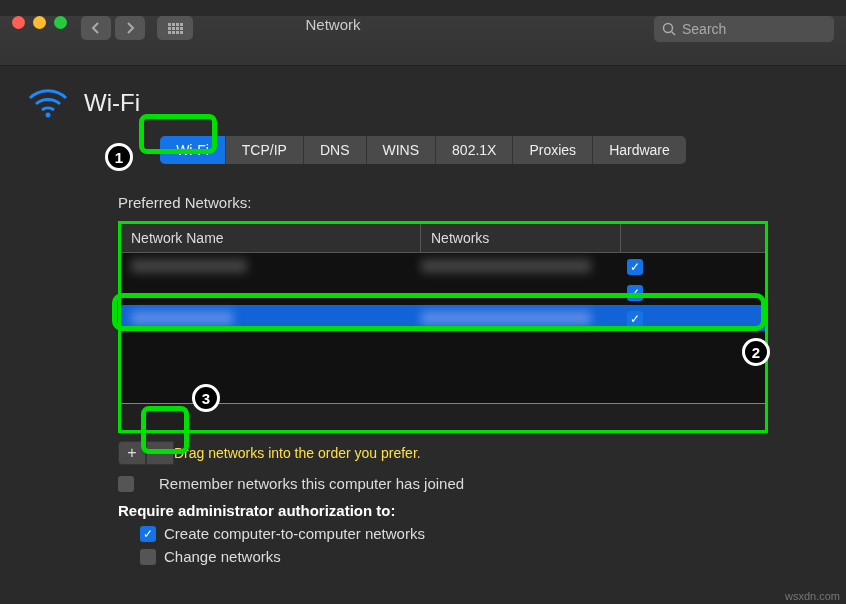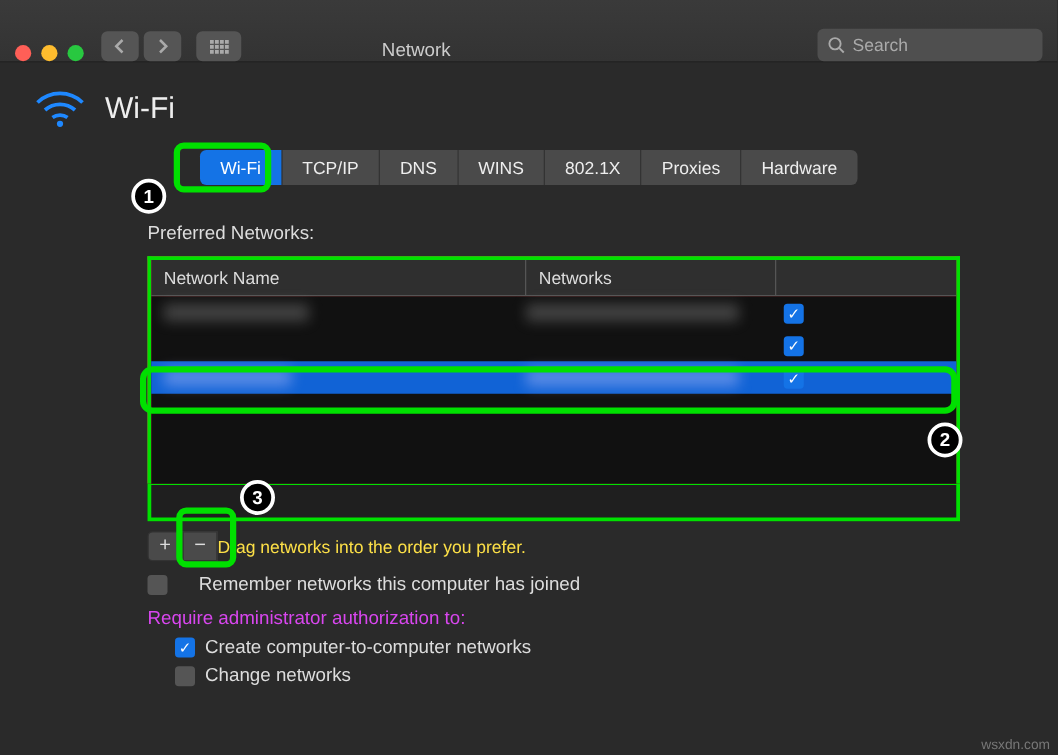--- a/index.html
+++ b/index.html
@@ -10,24 +10,25 @@
     font-family: -apple-system, "Helvetica Neue", Arial, sans-serif;
     font-size: 14px;
     color: #ddd;
     overflow: hidden;
     position: relative;
   }
   .titlebar {
     height: 50px;
     background: linear-gradient(#3a3a3a, #333);
     display: flex;
-    align-items: flex-end;
+    align-items: flex-start;
     padding: 0 12px;
     border-bottom: 1px solid #222;
     position: relative;
+    margin-top: 16px;
   }
   .traffic { display: flex; gap: 8px; margin-right: 14px; }
   .tl { width: 13px; height: 13px; border-radius: 50%; }
   .tl.red { background: #ff5f57; }
   .tl.yellow { background: #febc2e; }
   .tl.green { background: #28c840; }
   .navbtn {
     width: 30px; height: 24px; background: #555; border-radius: 5px;
     display: inline-flex; align-items: center; justify-content: center;
     color: #aaa; font-size: 14px; margin-right: 2px;
@@ -103,21 +104,21 @@
     width: 28px; height: 24px; background: #4a4a4a; border: 1px solid #333;
     display: inline-flex; align-items: center; justify-content: center;
     color: #ddd; font-size: 16px; cursor: pointer;
   }
   .sqbtn:first-child { border-radius: 4px 0 0 4px; }
   .sqbtn:last-child { border-radius: 0 4px 4px 0; }
   .hint { font-size: 14px; color: #fde047; }
   .hi-btn { position: absolute; border: 5px solid #00e000; border-radius: 8px; pointer-events:none; }
   .optrow { display: flex; align-items: center; gap: 25px; margin-top: 10px; font-size: 15px; }
   .optlabel { color: #ddd; }
-  .sublabel { font-size: 15px; color: #d946ef; margin-top: 10px; margin-bottom: 4px; }
+  .sublabel { font-size: 15px; color: #ffffff; margin-top: 10px; margin-bottom: 4px; font-weight: bold; }
   .suboptrow { display: flex; align-items: center; gap: 8px; margin-top: 6px; margin-left: 22px; font-size: 15px; }
   .badge {
     position: absolute; width: 28px; height: 28px;
     background: #000; border: 3px solid #fff; border-radius: 50%;
     color: #fff; font-weight: bold; font-size: 15px;
     display: flex; align-items: center; justify-content: center;
     z-index: 50;
   }
   .watermark { position:absolute; right:6px; bottom:2px; font-size:11px; color:#777; }
 </style>

